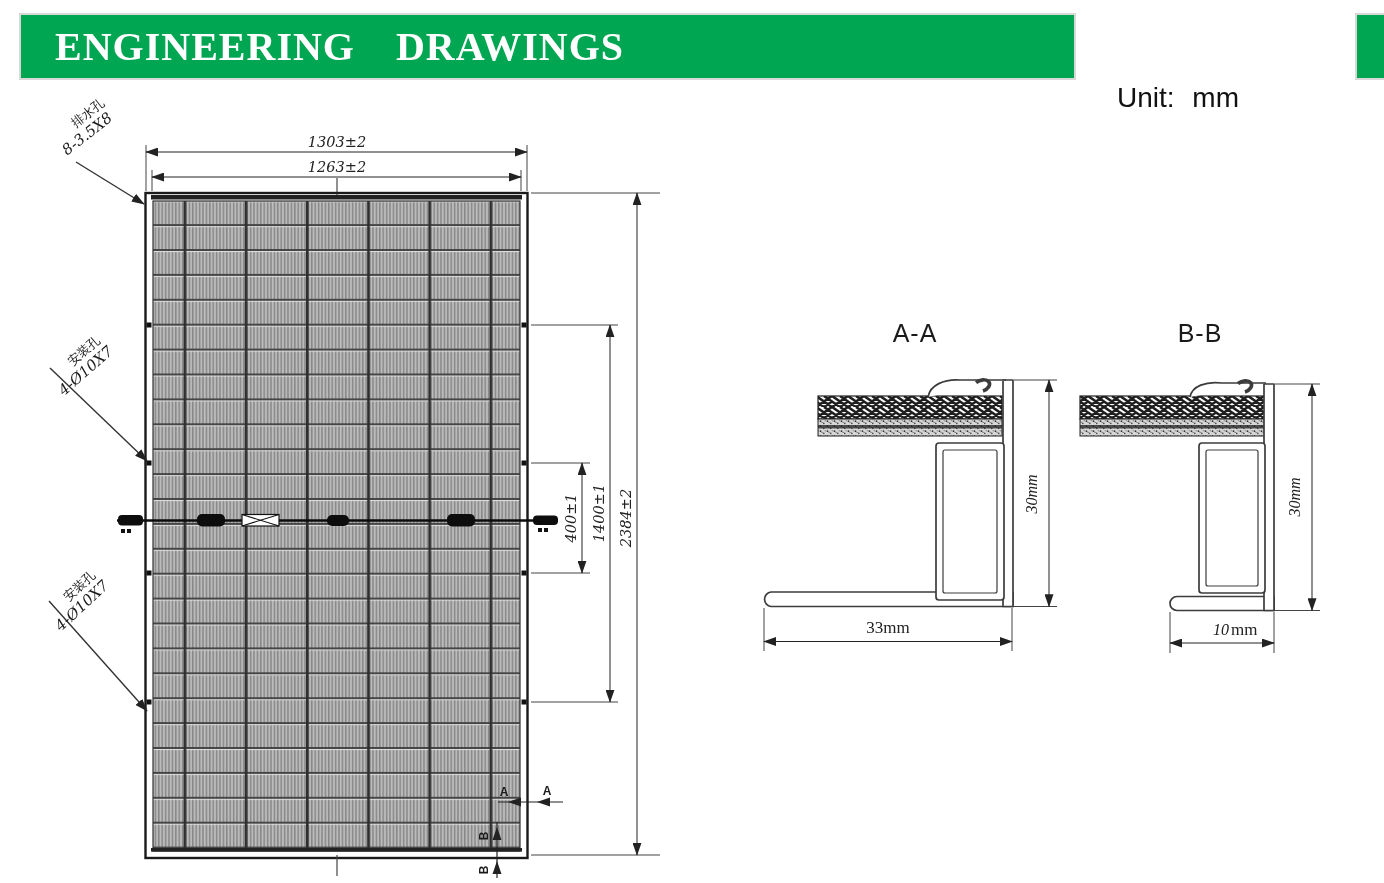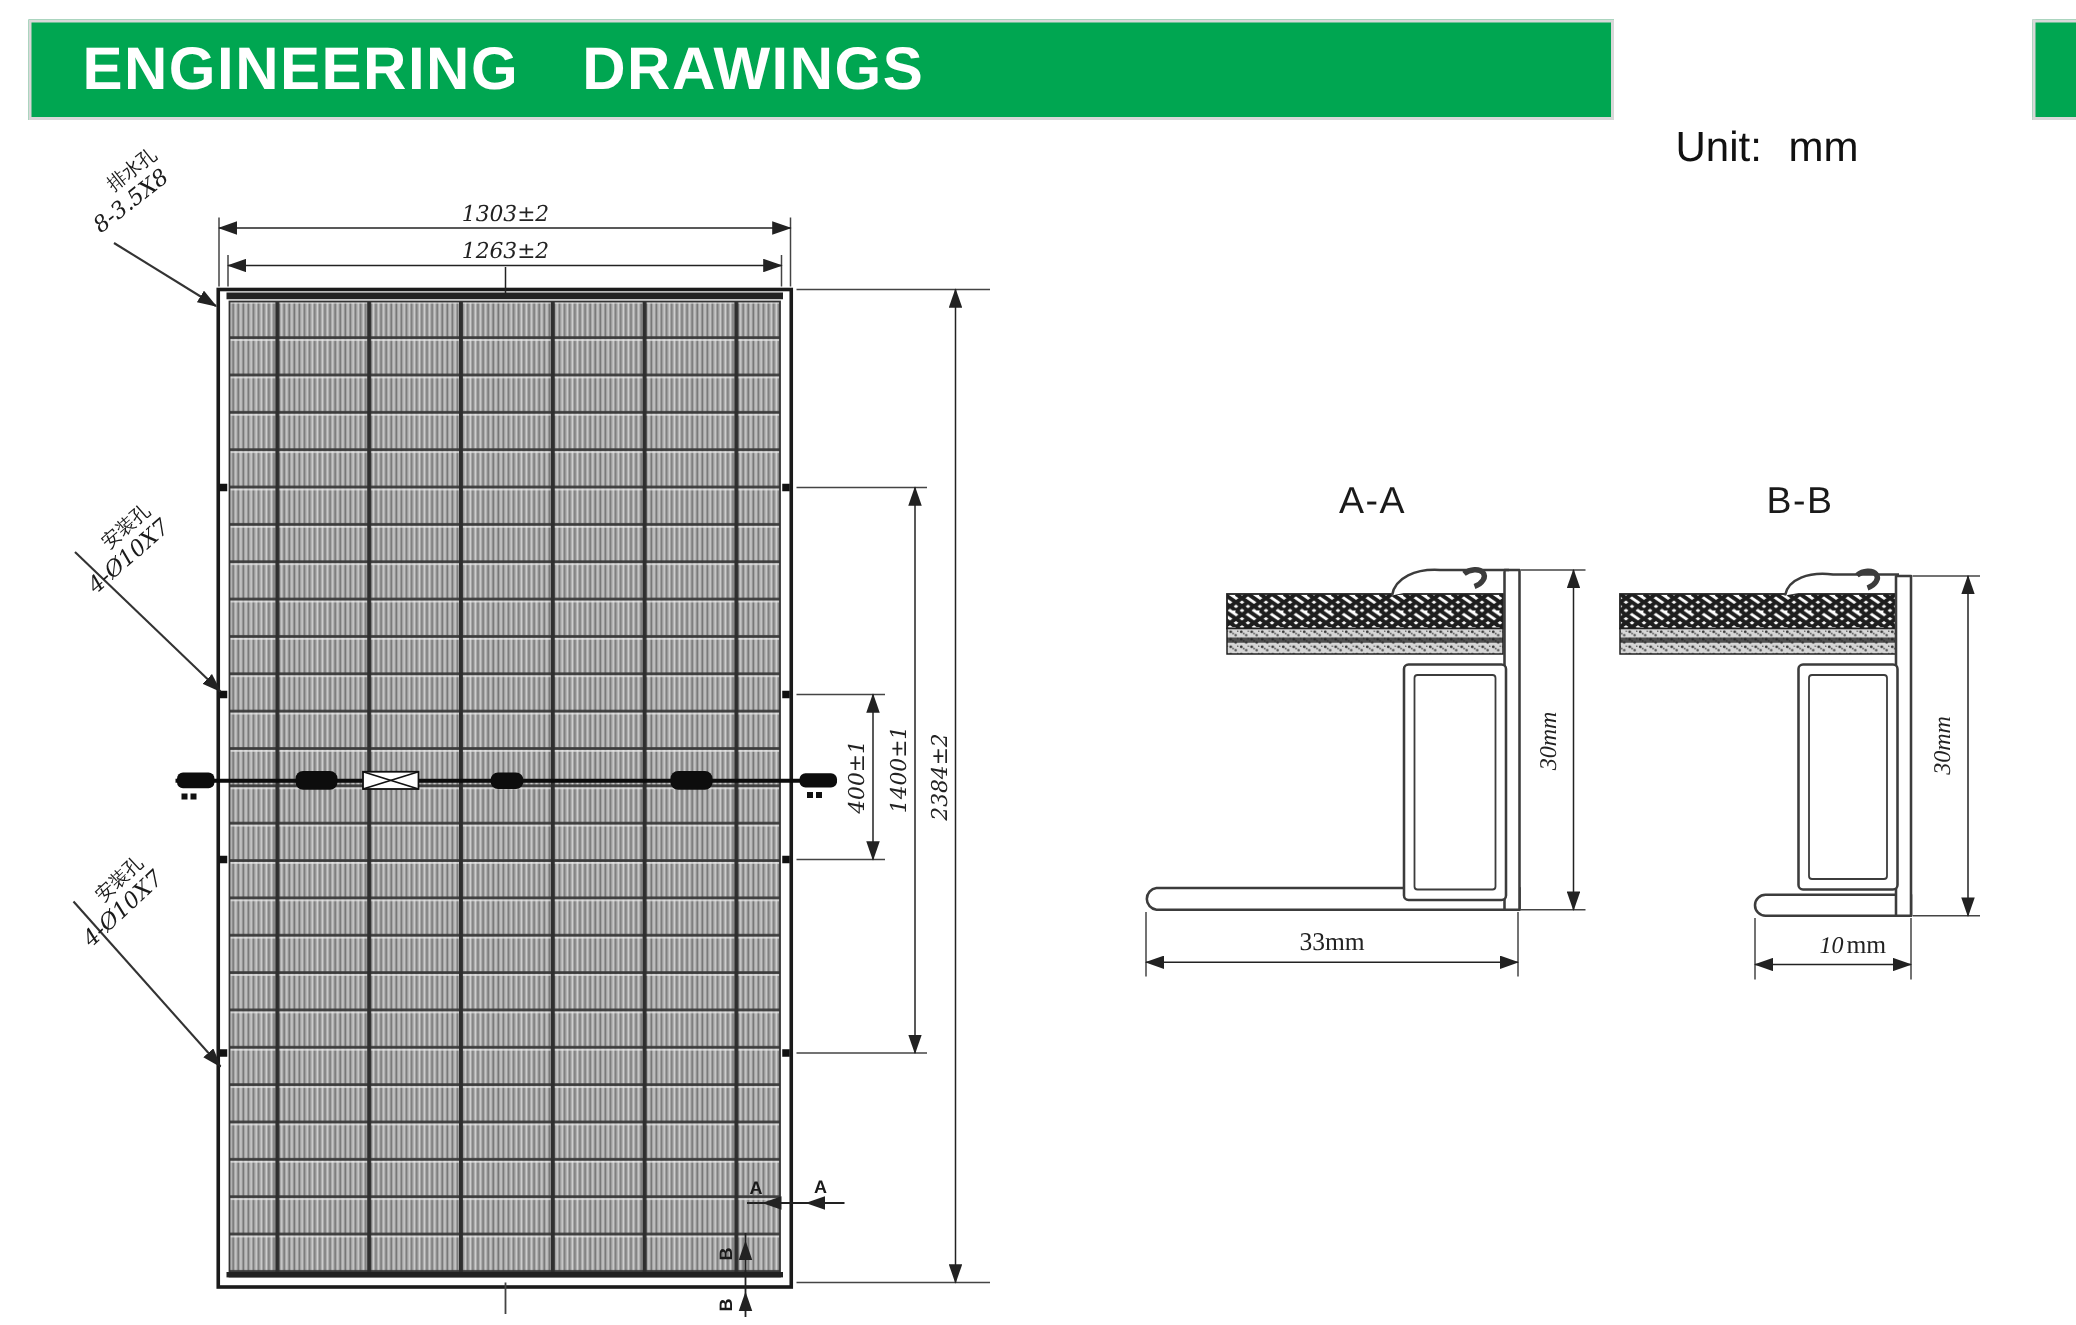--- a/index.html
+++ b/index.html
@@ -6,21 +6,21 @@
   body{
     width:1384px;height:883px;position:relative;background:#ffffff;
     overflow:hidden;font-family:"Liberation Sans",sans-serif;
   }
   .header-bar{
     position:absolute;left:19px;top:13px;width:1057px;height:67px;
     background:#00A651;border:2px solid #d8d8d8;box-sizing:border-box;
     display:flex;align-items:center;
   }
   .header-bar .title{
-    color:#ffffff;font-family:Liberation Sans, sans-serif;font-weight:bold;
+    color:#ffffff;font-family:Liberation Serif, serif;font-weight:bold;
     font-size:40px;margin-left:34px;letter-spacing:1px;word-spacing:30px;
     white-space:nowrap;
   }
   .header-right-block{
     position:absolute;left:1355px;top:13px;width:29px;height:67px;
     background:#00A651;border:2px solid #d8d8d8;border-right:none;box-sizing:border-box;
   }
   .unit-label{
     position:absolute;left:1117px;top:82px;color:#111;
     font-family:"Liberation Sans",sans-serif;font-size:28px;word-spacing:10px;

